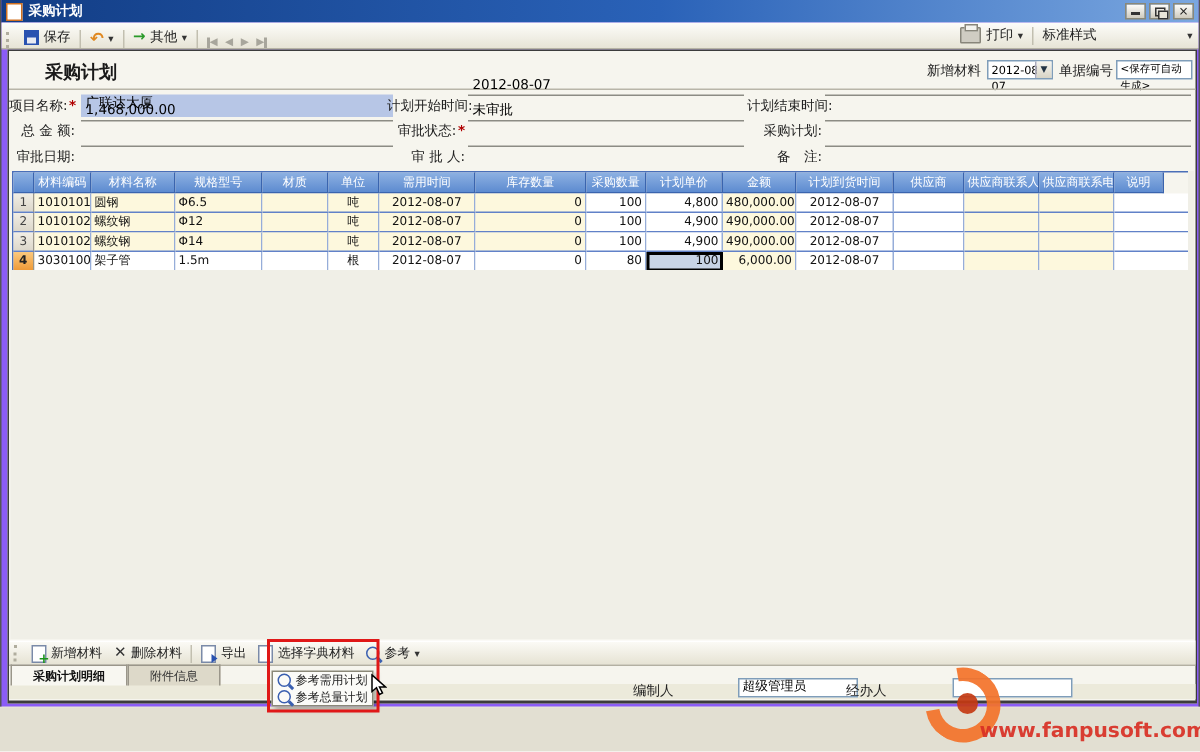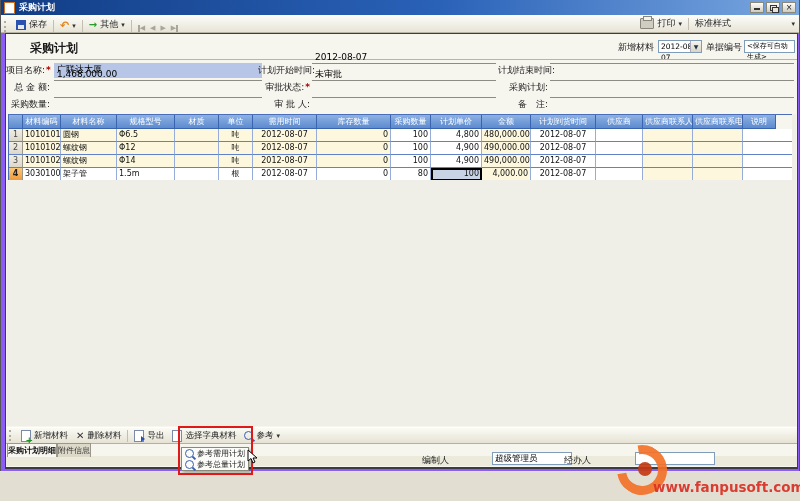--- a/index.html
+++ b/index.html
@@ -79,21 +79,21 @@
             background:linear-gradient(#fbfaf5,#e6e3d4);border-top:1px solid #fff;border-bottom:1px solid #b3b0a2;
             display:flex;align-items:center;font-size:8.5px;color:#222;}
   .ic-page{width:8px;height:10px;background:#fff;border:1px solid #7a8aa8;position:relative;}
   .ic-page.add:after{content:"+";position:absolute;right:-3px;bottom:-4px;color:#1c941c;font-weight:bold;font-size:9px;}
   .ic-page.exp:after{content:"";position:absolute;right:-2px;bottom:-1px;width:0;height:0;
                      border-left:4px solid #2a52b0;border-top:3px solid transparent;border-bottom:3px solid transparent;}
   .ic-x{color:#333;font-weight:bold;font-size:10px;line-height:10px;}
   .ic-mag{width:7px;height:7px;border:1px solid #3a5fb0;border-radius:50%;position:relative;display:inline-block;}
   .ic-mag:after{content:"";position:absolute;right:-3px;bottom:-2px;width:4px;height:2px;background:#3a5fb0;transform:rotate(45deg);}
   .tabs{position:absolute;left:1px;top:409px;display:flex;font-size:8px;}
-  .tab{height:13px;line-height:13px;padding:0 0;border:1px solid #9a968a;border-bottom:none;}
+  .tab{height:13px;line-height:13px;padding:0 14px;border:1px solid #9a968a;border-bottom:none;}
   .tab.active{background:#f8f7f1;font-weight:bold;color:#111;}
   .tab.inactive{background:#ddd9c9;color:#333;}
   .tabfill{position:absolute;left:0;top:422px;width:100%;height:10px;background:#eceadb;}
   .ffield-label{position:absolute;font-size:9px;color:#222;}
   .ffield-input{position:absolute;height:13px;background:#fff;border:1px solid #7f9db9;
                 font-size:8.5px;line-height:11px;padding-left:2px;box-sizing:border-box;color:#000;margin-left:46px;}
 
   
   .menu{position:absolute;left:181px;top:447px;width:66px;background:#fbfbf8;border:1px solid #8a8878;
         box-shadow:2px 2px 3px rgba(0,0,0,.25);z-index:40;}
@@ -195,21 +195,21 @@
       <div class="flabel" style="left:492px;top:30px;width:50px;">计划结束时间:</div>
       <div class="fline" style="left:544px;top:16px;width:244px;"></div>
 
       <div class="flabel" style="left:0px;top:47px;width:44px;">总 金 额:</div>
       <div class="fline" style="left:48px;top:33px;width:208px;">1,468,000.00</div>
       <div class="flabel" style="left:252px;top:47px;width:52px;"><span>审批状态:</span><span class="freq">*</span></div>
       <div class="fline" style="left:306px;top:33px;width:184px;">未审批</div>
       <div class="flabel" style="left:492px;top:47px;width:50px;">采购计划:</div>
       <div class="fline" style="left:544px;top:33px;width:244px;"></div>
 
-      <div class="flabel" style="left:0px;top:64px;width:44px;">采购数量:</div>
+      <div class="flabel" style="left:0px;top:64px;width:44px;">审批日期:</div>
       <div class="fline" style="left:48px;top:50px;width:208px;"></div>
       <div class="flabel" style="left:252px;top:64px;width:52px;">审 批 人:</div>
       <div class="fline" style="left:306px;top:50px;width:184px;"></div>
       <div class="flabel" style="left:492px;top:64px;width:50px;">备　注:</div>
       <div class="fline" style="left:544px;top:50px;width:244px;"></div>
 
       <div class="grid" id="grid">
           <div class="grow ghead">
             <div class="gcell" style="width: 14px;"></div>
             <div class="gcell" style="width: 38px;">材料编码</div>
@@ -286,21 +286,21 @@
             <div class="gcell gnum sel" style="width: 14px;">4</div>
             <div class="gcell" style="width: 38px; text-align: left;">30301002</div>
             <div class="gcell" style="width: 56px; text-align: left;">架子管</div>
             <div class="gcell" style="width: 58px; text-align: left;">1.5m</div>
             <div class="gcell" style="width: 44px; text-align: left;"></div>
             <div class="gcell" style="width: 34px; text-align: center;">根</div>
             <div class="gcell" style="width: 64px; text-align: center;">2012-08-07</div>
             <div class="gcell" style="width: 74px; text-align: right;">0</div>
             <div class="gcell" style="width: 40px; text-align: right;">80</div>
             <div class="gcell" style="width: 51px; text-align: right; background: rgb(200, 212, 230); outline: rgb(0, 0, 0) solid 2px; outline-offset: -2px;">100</div>
-            <div class="gcell" style="width: 49px; text-align: right; background: rgb(253, 248, 221);">4,000.00</div>
+            <div class="gcell" style="width: 49px; text-align: right; background: rgb(253, 248, 221);">6,000.00</div>
             <div class="gcell" style="width: 65px; text-align: center;">2012-08-07</div>
             <div class="gcell" style="width: 47px; text-align: left;"></div>
             <div class="gcell" style="width: 50px; text-align: left; background: rgb(253, 248, 221);"></div>
             <div class="gcell" style="width: 50px; text-align: left; background: rgb(253, 248, 221);"></div>
             <div class="gcell" style="width: 53px; text-align: left;"></div>
           </div>
         </div>
       <div class="grid-empty"></div>
       <div class="vstrip"></div>
 

